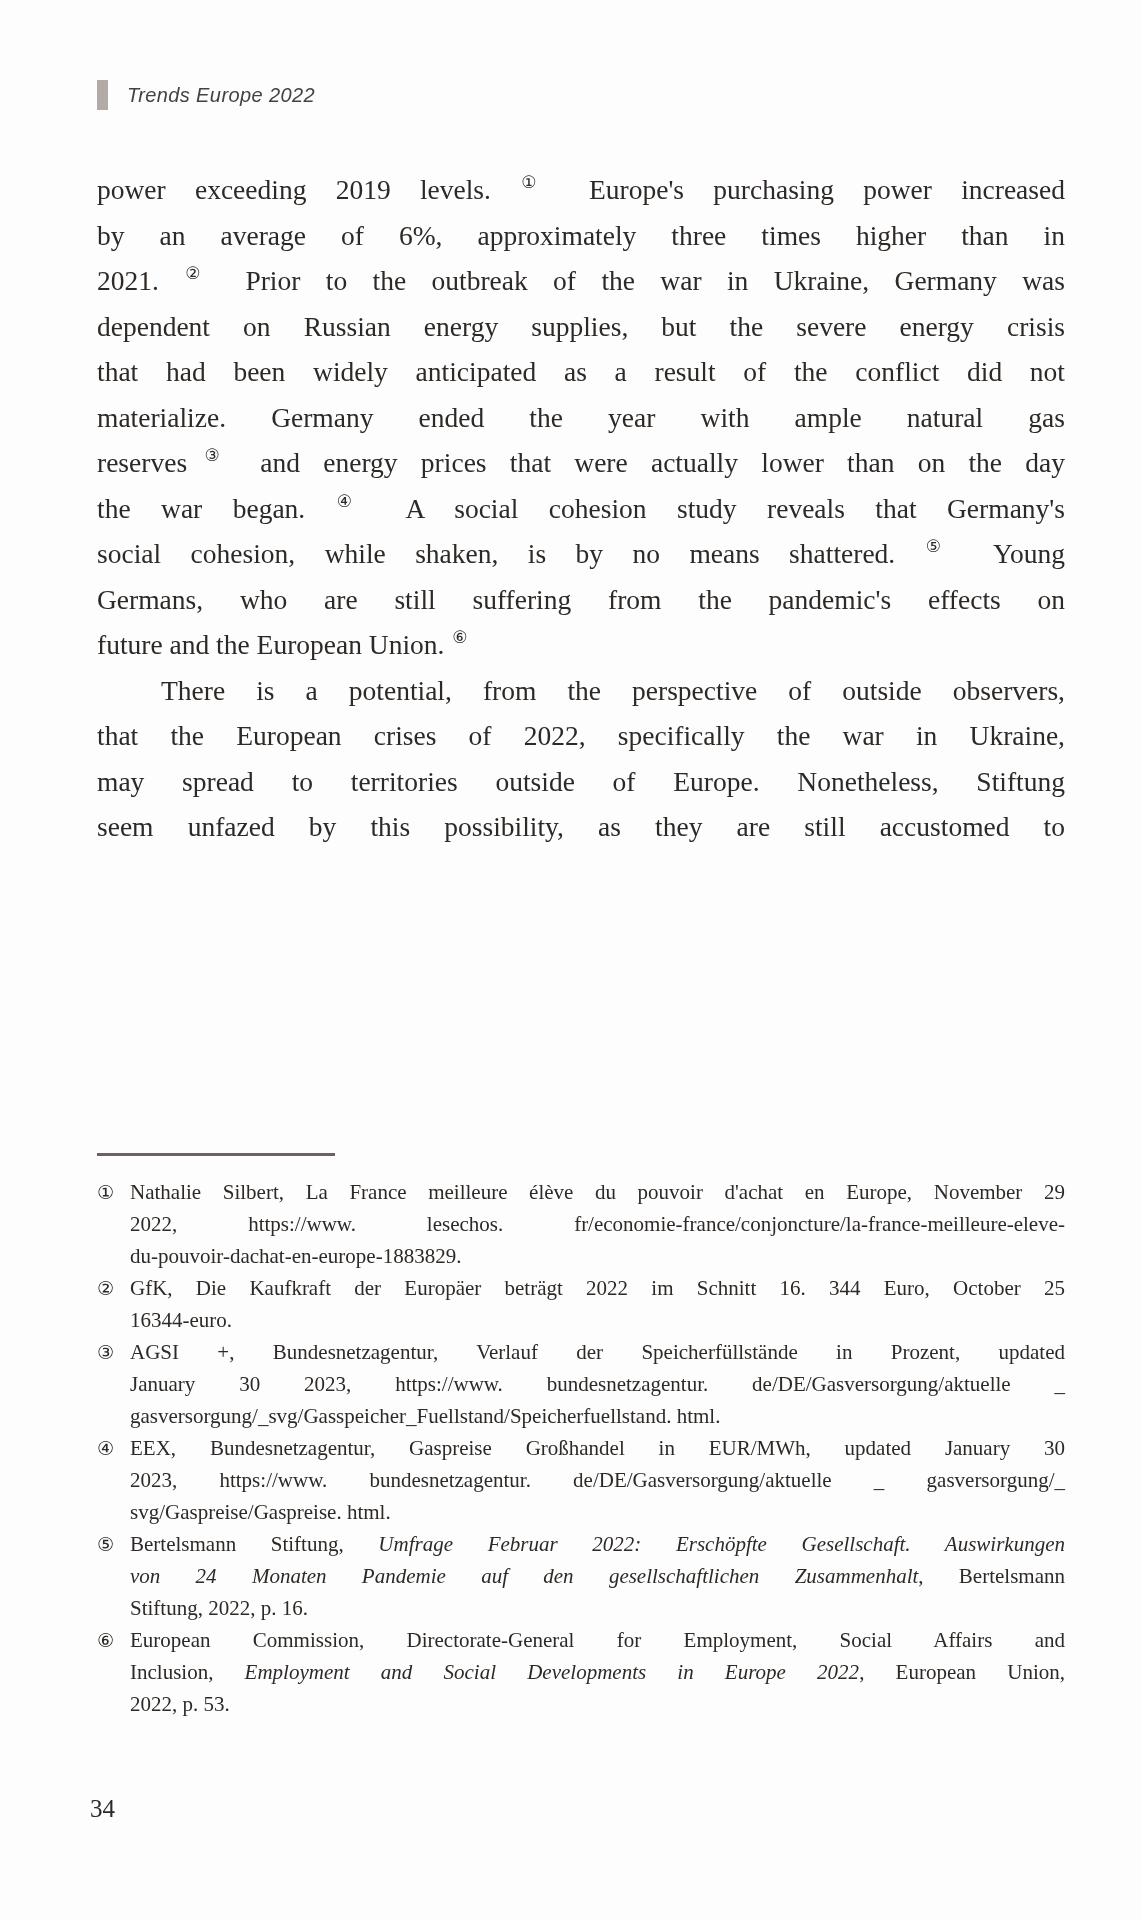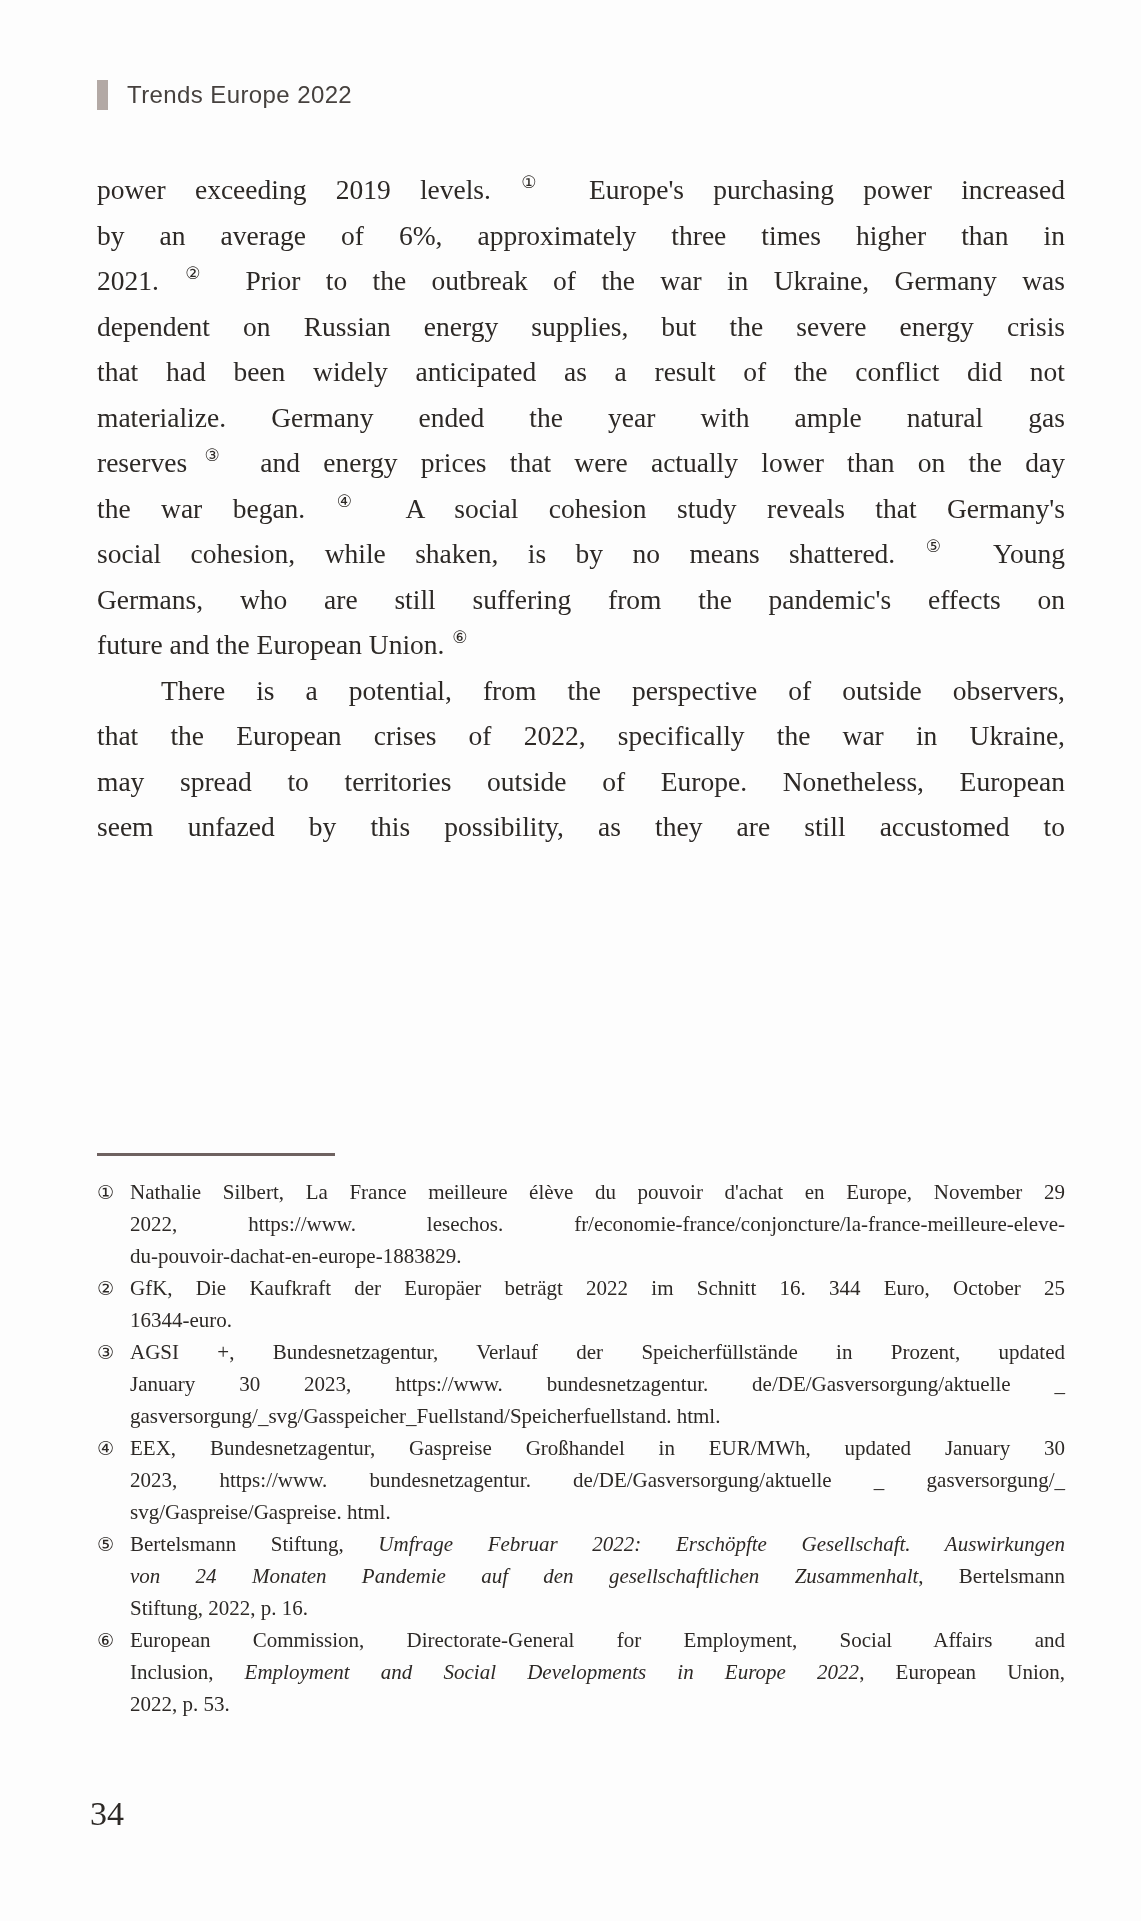--- a/index.html
+++ b/index.html
@@ -30,23 +30,24 @@
     gap: 19px;
   }
   .header-bar {
     width: 11px;
     height: 30px;
     background: var(--accent-bar);
     display: inline-block;
   }
   .header-title {
     font-family: "Liberation Sans", "DejaVu Sans", sans-serif;
-    font-size: 24px;
+    font-size: 20px;
     color: var(--header-text);
     letter-spacing: 0.4px;
+    font-style: italic;
   }
   .body-text {
     position: absolute;
     left: 97px;
     top: 167px;
     width: 968px;
     font-size: 27.5px;
     line-height: 45.5px;
   }
   .body-line {
@@ -88,21 +89,21 @@
   .fn-line {
     text-align: justify;
     text-align-last: justify;
   }
   .fn-line.lastline { text-align-last: left; }
   .it { font-style: italic; }
   .page-number {
     position: absolute;
     left: 90px;
     top: 1795px;
-    font-size: 34px;
+    font-size: 25px;
   }
 </style>
 </head>
 <body>
 
 <div class="page">
   <div class="header">
     <span class="header-bar"></span>
     <span class="header-title">Trends Europe 2022</span>
   </div>
@@ -117,21 +118,21 @@
         <div class="body-line">materialize. Germany ended the year with ample natural gas</div>
         <div class="body-line">reserves<sup class="fn-ref">③</sup> and energy prices that were actually lower than on the day</div>
         <div class="body-line">the war began. <sup class="fn-ref">④</sup> A social cohesion study reveals that Germany's</div>
         <div class="body-line">social cohesion, while shaken, is by no means shattered. <sup class="fn-ref">⑤</sup> Young</div>
         <div class="body-line">Germans, who are still suffering from the pandemic's effects on</div>
         <div class="body-line lastline">future and the European Union. <sup class="fn-ref">⑥</sup></div>
       </div>
       <div>
         <div class="body-line indent">There is a potential, from the perspective of outside observers,</div>
         <div class="body-line">that the European crises of 2022, specifically the war in Ukraine,</div>
-        <div class="body-line">may spread to territories outside of Europe. Nonetheless, European</div>
+        <div class="body-line">may spread to territories outside of Europe. Nonetheless, Stiftung</div>
         <div class="body-line">seem unfazed by this possibility, as they are still accustomed to</div>
       </div>
     </div>
 
   <div class="fn-divider"></div>
 
   <div class="footnotes">
       <div class="footnote">
         <span class="fn-marker">①</span>
         <div class="fn-lines">

